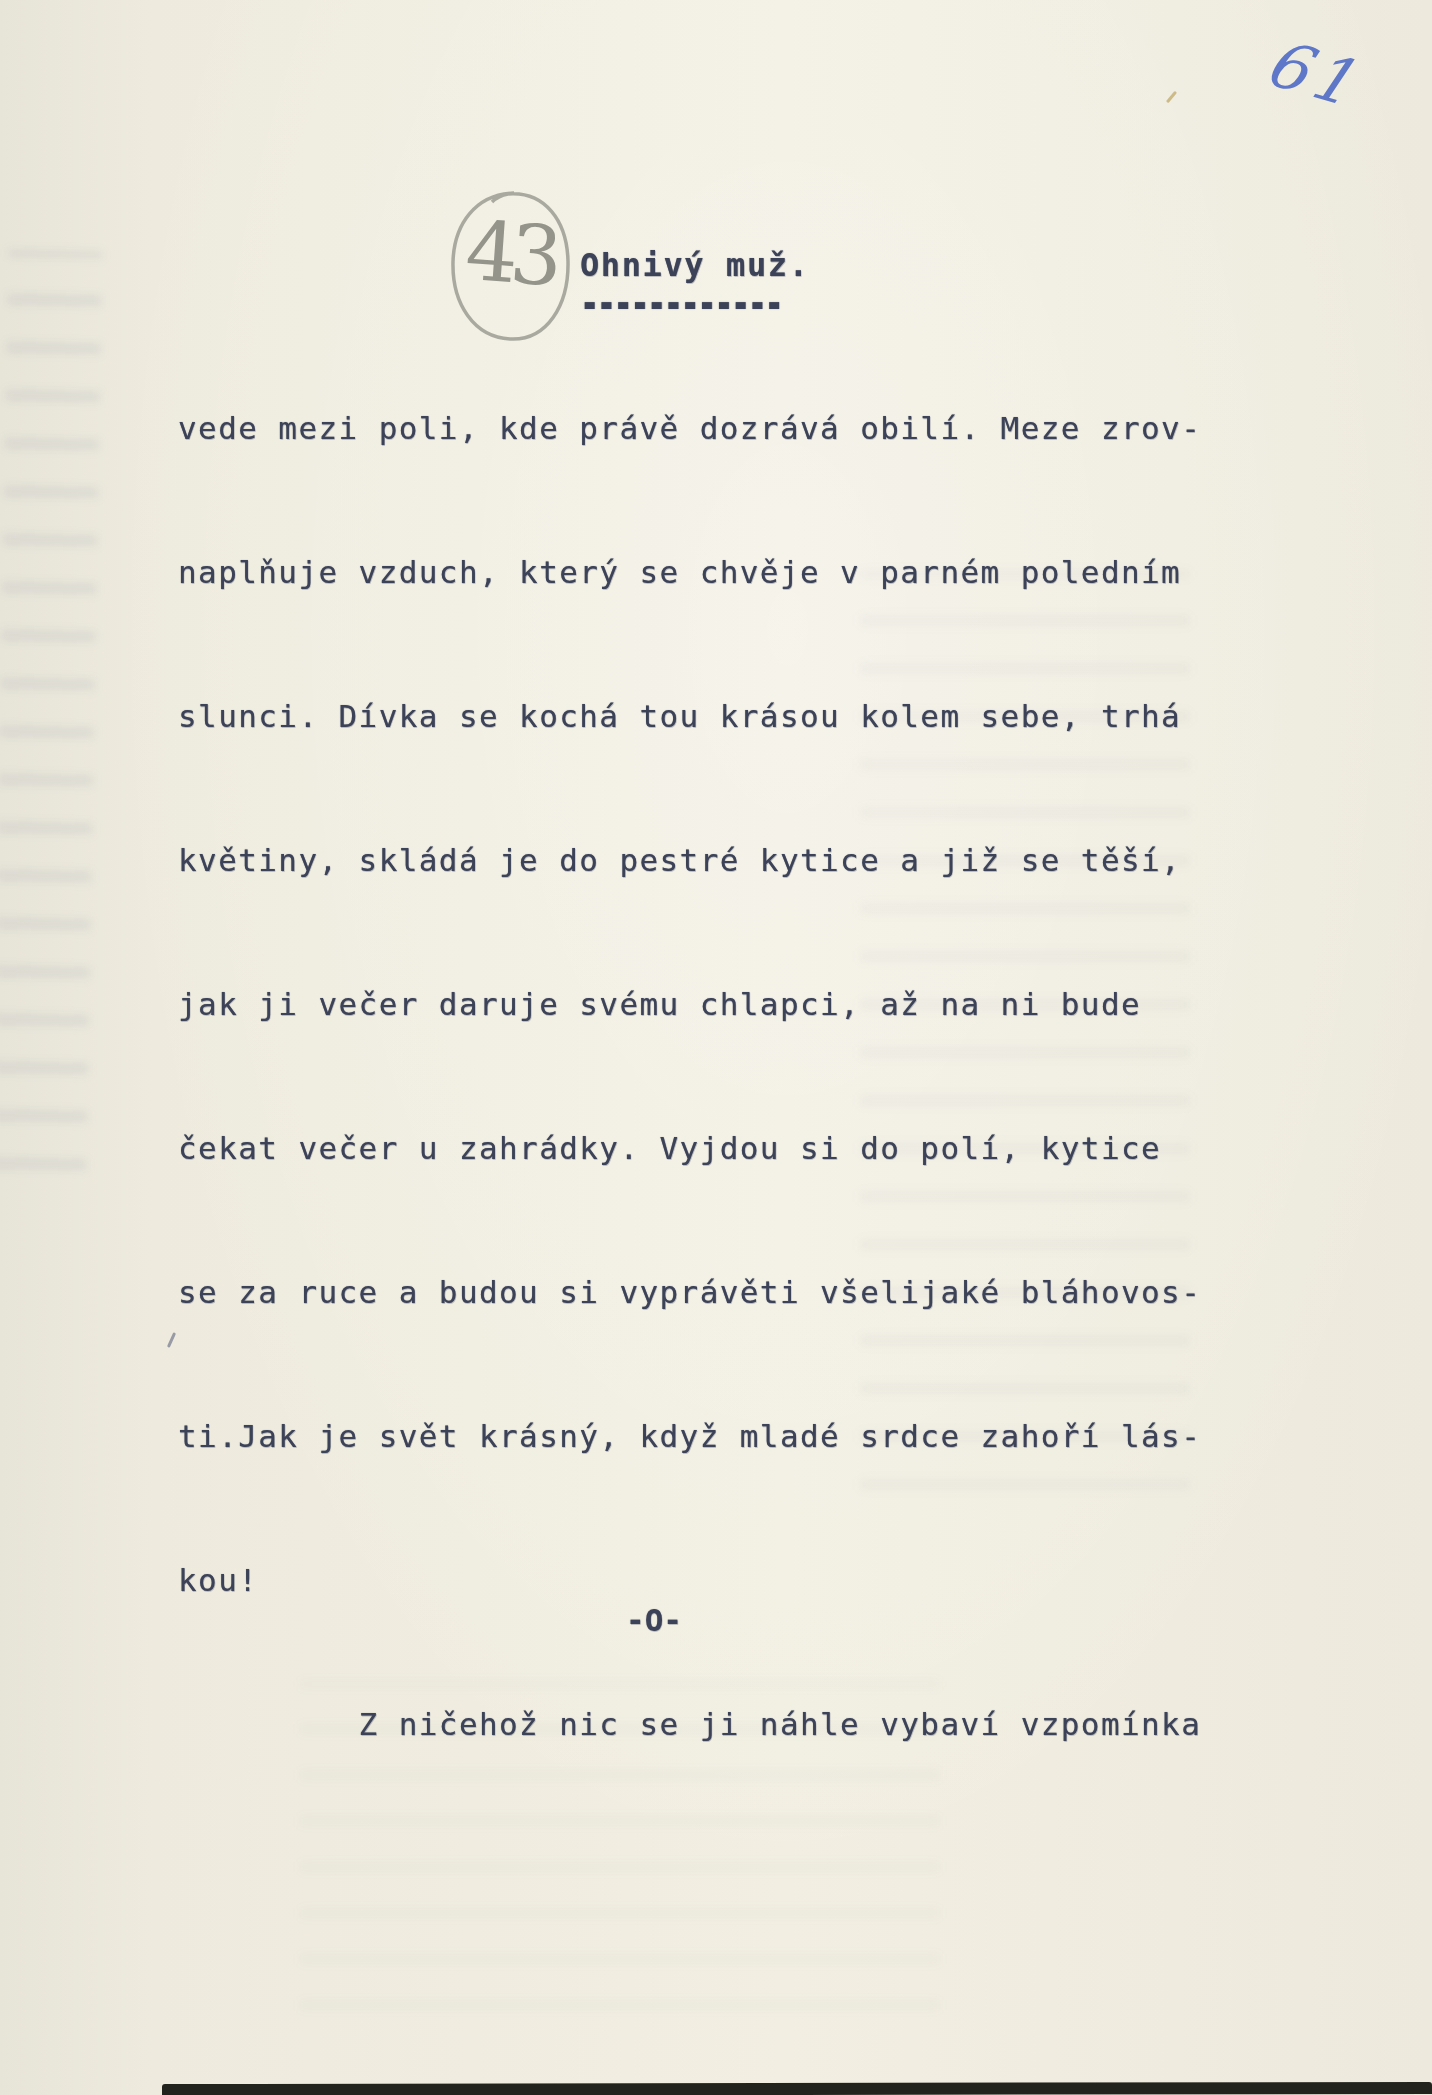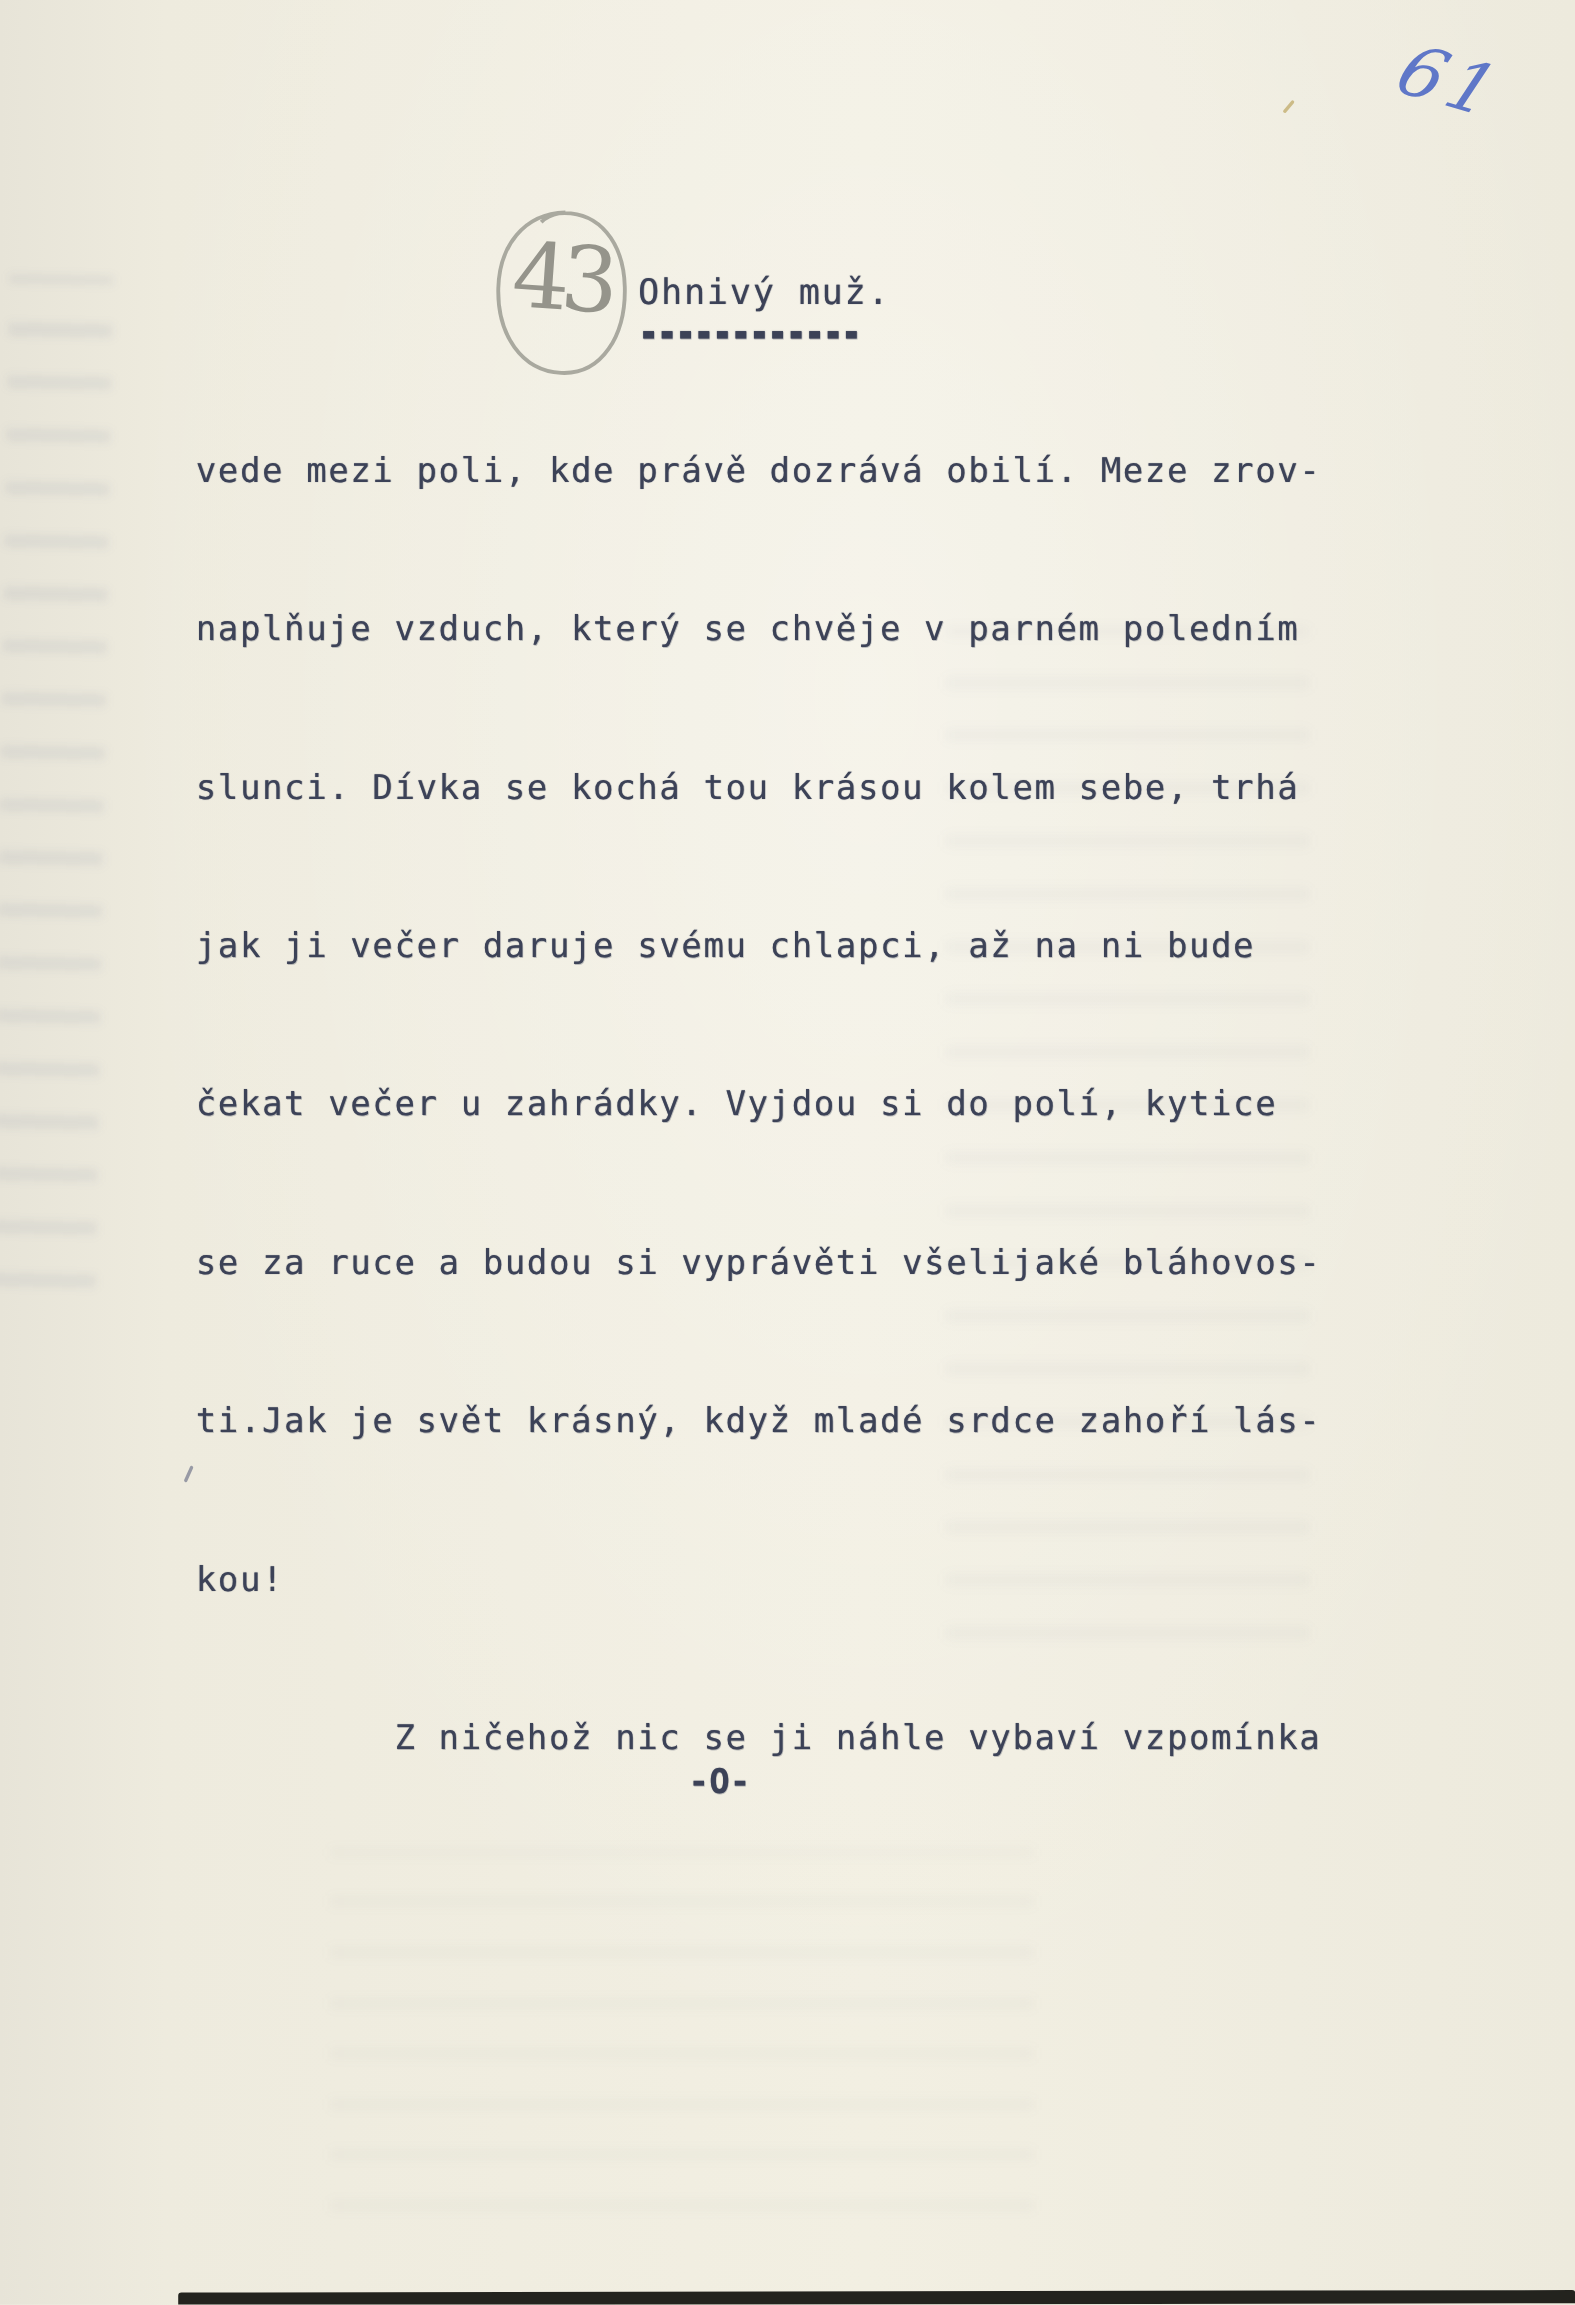--- a/index.html
+++ b/index.html
@@ -27,21 +27,21 @@
     position:absolute;left:300px;top:1680px;width:640px;height:330px;
     background:repeating-linear-gradient(0deg, rgba(90,100,125,0.035) 0 10px, rgba(90,100,125,0) 10px 46px);
     filter:blur(5px);
   }
   .typed{
     color:#3c4257;
     text-shadow:0 0 1px rgba(60,66,87,0.55), 0.6px 0.6px 0 rgba(60,66,87,0.25);
   }
   .title{
     position:absolute;left:580px;top:246px;
-    font-size:32px;letter-spacing:1.6px;font-weight:normal;white-space:pre;
+    font-size:32px;letter-spacing:1.6px;font-weight:bold;white-space:pre;
   }
   .title-underline{
     position:absolute;left:580px;top:283px;
     font-size:32px;font-weight:bold;letter-spacing:-2.5px;
     transform:scaleY(1.5);white-space:pre;
   }
   .body-text{
     position:absolute;left:178px;top:308px;width:1210px;
     font-size:31px;line-height:48px;letter-spacing:1.4px;
     white-space:pre;filter:blur(0.3px);
@@ -94,20 +94,21 @@
   </svg>
   <div class="num-43">43</div>
 
   <div class="title typed">Ohnivý muž.</div>
   <div class="title-underline typed">------------</div>
 
   <div class="body-text typed">
     <div>vede mezi poli, kde právě dozrává obilí. Meze zrov-</div>
     <div>naplňuje vzduch, který se chvěje v parném poledním</div>
     <div>slunci. Dívka se kochá tou krásou kolem sebe, trhá</div>
+    <div>květiny, skládá je do pestré kytice a již se těší,</div>
     <div>jak ji večer daruje svému chlapci, až na ni bude</div>
     <div>čekat večer u zahrádky. Vyjdou si do polí, kytice</div>
     <div>se za ruce a budou si vyprávěti všelijaké bláhovos-</div>
     <div>ti.Jak je svět krásný, když mladé srdce zahoří lás-</div>
     <div>kou!</div>
     <div>         Z ničehož nic se ji náhle vybaví vzpomínka</div>
     
     
     
     

